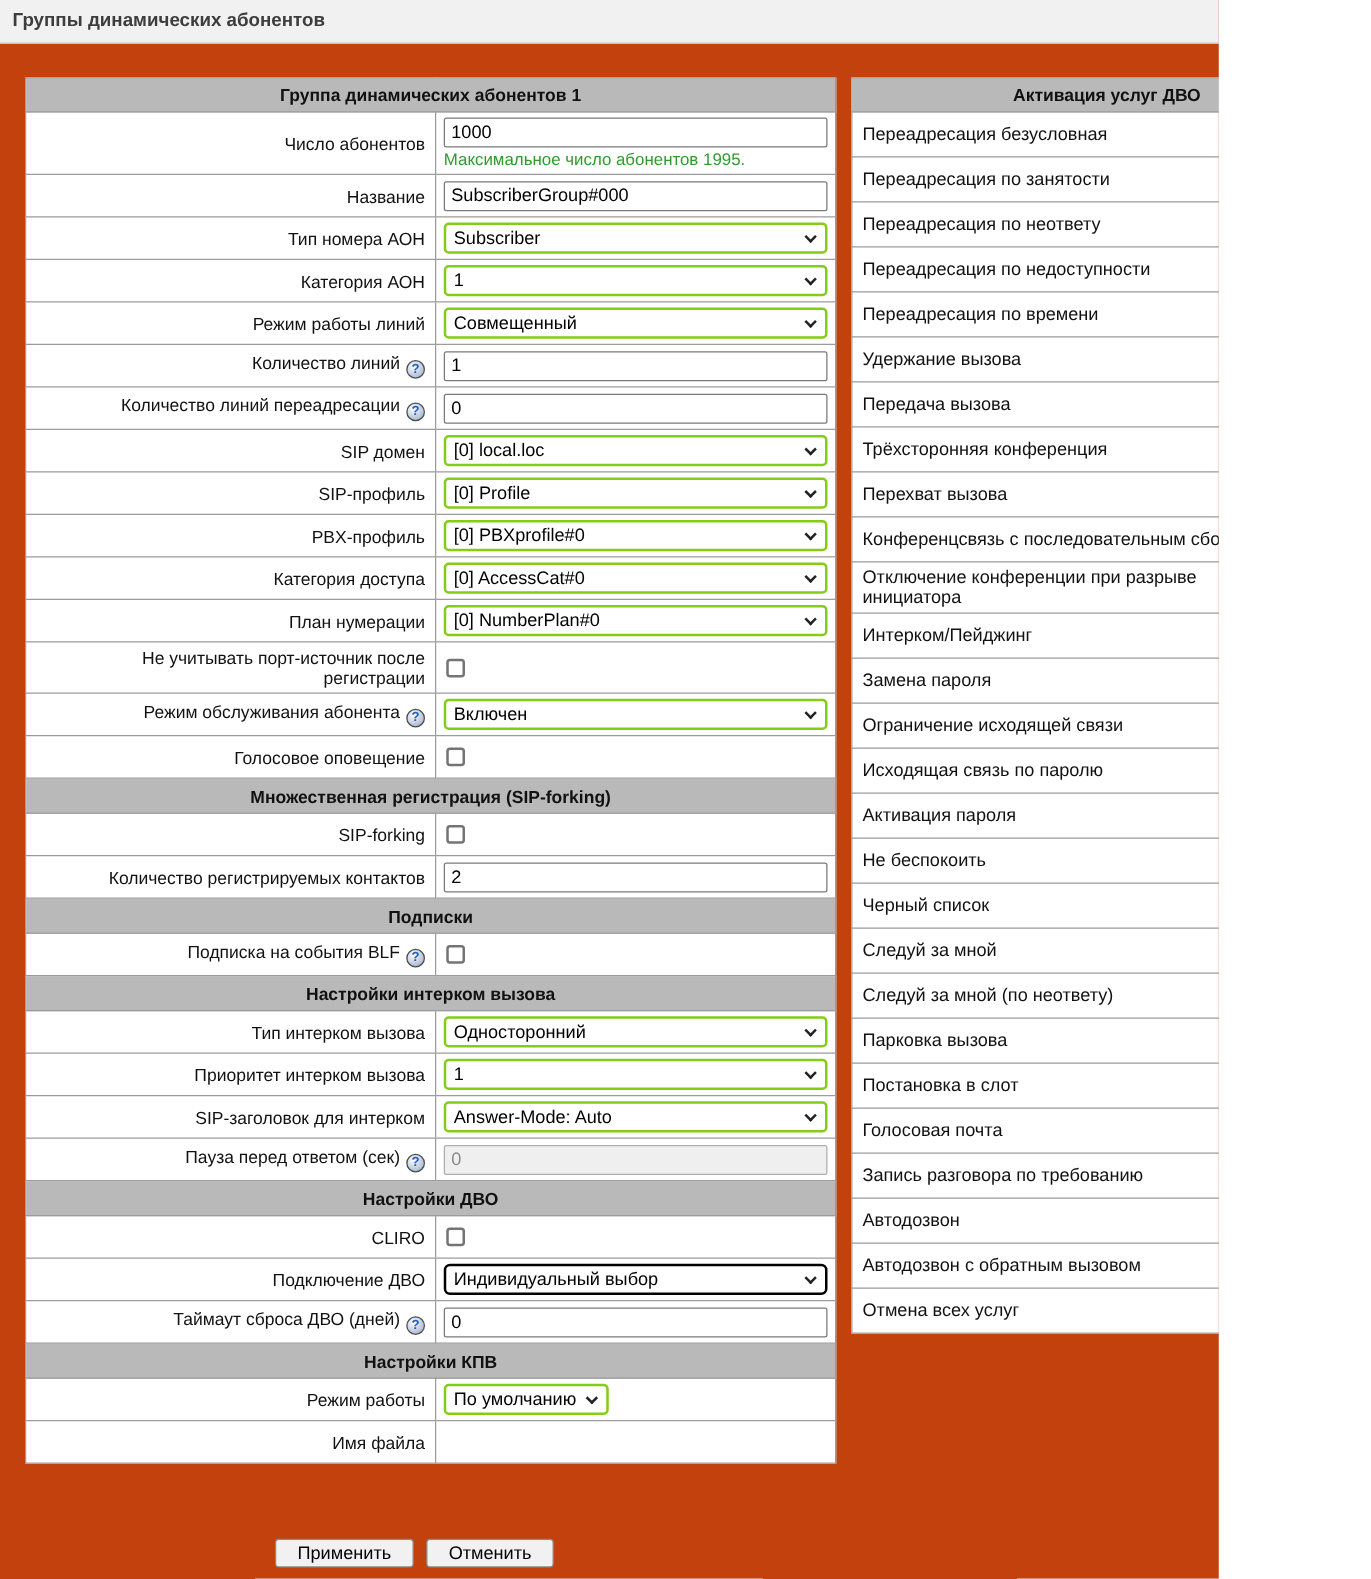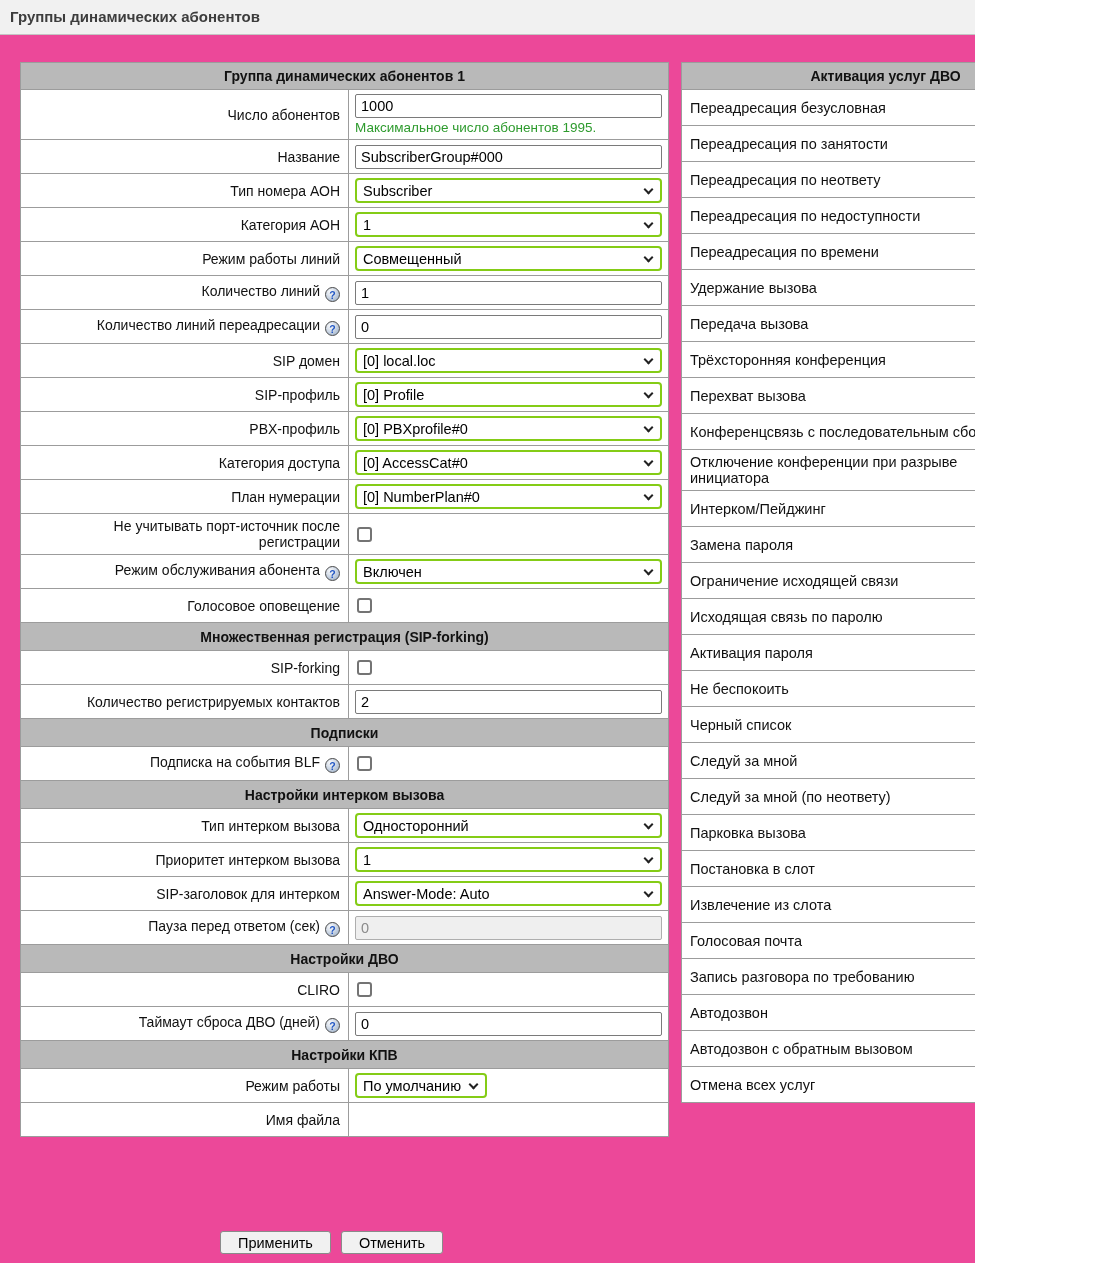--- a/index.html
+++ b/index.html
@@ -1,21 +1,21 @@
 <!DOCTYPE html>
 <html><head>
 <meta charset="utf-8">
 <style>
   * { box-sizing: border-box; }
   html,body { margin:0; padding:0; background:#fff; }
   body {
     font-family: "Liberation Sans", "DejaVu Sans", sans-serif;
     width:1097px; height:1263px;
   }
-  .page { position:relative; width:975px; height:1263px; background:#ec4899; overflow:hidden;text-decoration:underline; }
+  .page { position:relative; width:975px; height:1263px; background:#c2410c; overflow:hidden;text-decoration:underline; }
 
   .topbar {
     position:absolute; left:0; top:0; width:1097px; height:35px;
     background:#f1f1f1; border-bottom:1px solid #c4c4c4;
     line-height:34px; padding-left:10px;
     font-weight:bold; font-size:15px; color:#3d3d3d;
   }
 
   table { border-collapse:collapse; table-layout:fixed; background:#fff; }
   td, th { border:1px solid #9c9c9c; vertical-align:middle; }
@@ -223,20 +223,26 @@
           <td class="ctl"><input type="text" disabled="" value="0" style=""></td>
         </tr>
         <tr>
           <td colspan="2" class="section" style="background: rgb(185, 185, 185); margin-left: 23px;">Настройки ДВО</td>
         </tr>
         <tr>
           <td class="lbl"><span>CLIRO</span></td>
           <td class="ctl"><input type="checkbox" style=""></td>
         </tr>
         <tr>
+          <td class="lbl"><span>Подключение ДВО</span></td>
+          <td class="ctl">
+            <span class="sel-wrap focused"><select><option>Индивидуальный выбор</option></select><span class="chev"></span></span>
+          </td>
+        </tr>
+        <tr>
           <td class="lbl"><span>Таймаут сброса ДВО (дней)</span><span class="help">?</span></td>
           <td class="ctl"><input type="text" value="0" style=""></td>
         </tr>
         <tr>
           <td colspan="2" class="section" style="background: rgb(185, 185, 185);">Настройки КПВ</td>
         </tr>
         <tr>
           <td class="lbl"><span>Режим работы</span></td>
           <td class="ctl">
             <span class="sel-wrap narrow"><select><option>По умолчанию</option></select><span class="chev"></span></span>
@@ -342,24 +348,20 @@
         </tr>
         <tr>
           <td class="lbl">Парковка вызова</td>
           <td class="cbx"><input type="checkbox" style=""></td>
         </tr>
         <tr>
           <td class="lbl">Постановка в слот</td>
           <td class="cbx"><input type="checkbox" disabled="" style=""></td>
         </tr>
         <tr>
-          <td class="lbl">Извлечение из слота</td>
-          <td class="cbx"><input type="checkbox" disabled="" style=""></td>
-        </tr>
-        <tr>
           <td class="lbl">Голосовая почта</td>
           <td class="cbx"><input type="checkbox" style=""></td>
         </tr>
         <tr>
           <td class="lbl">Запись разговора по требованию</td>
           <td class="cbx"><input type="checkbox" style=""></td>
         </tr>
         <tr>
           <td class="lbl">Автодозвон</td>
           <td class="cbx"><input type="checkbox" style=""></td>

